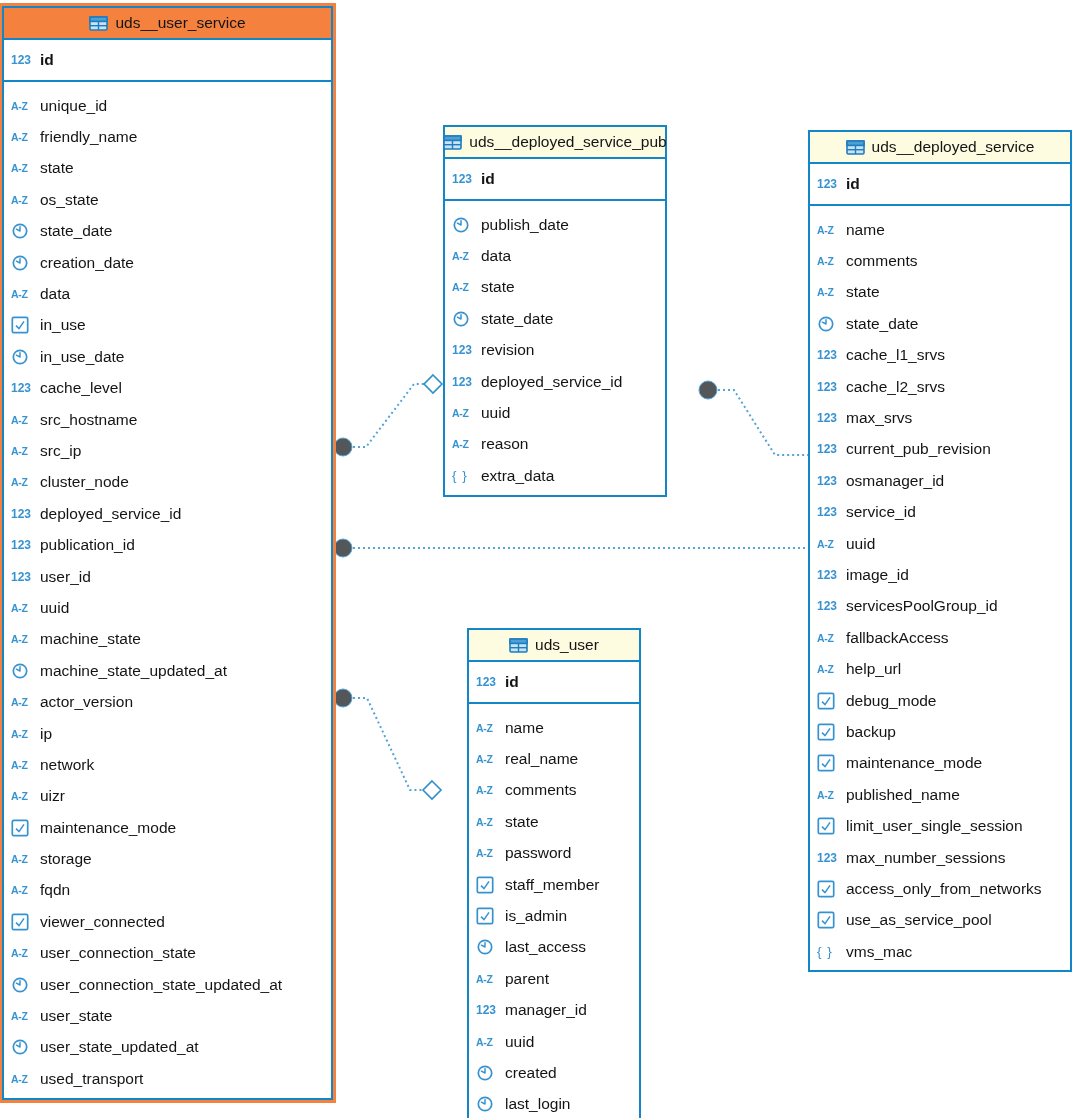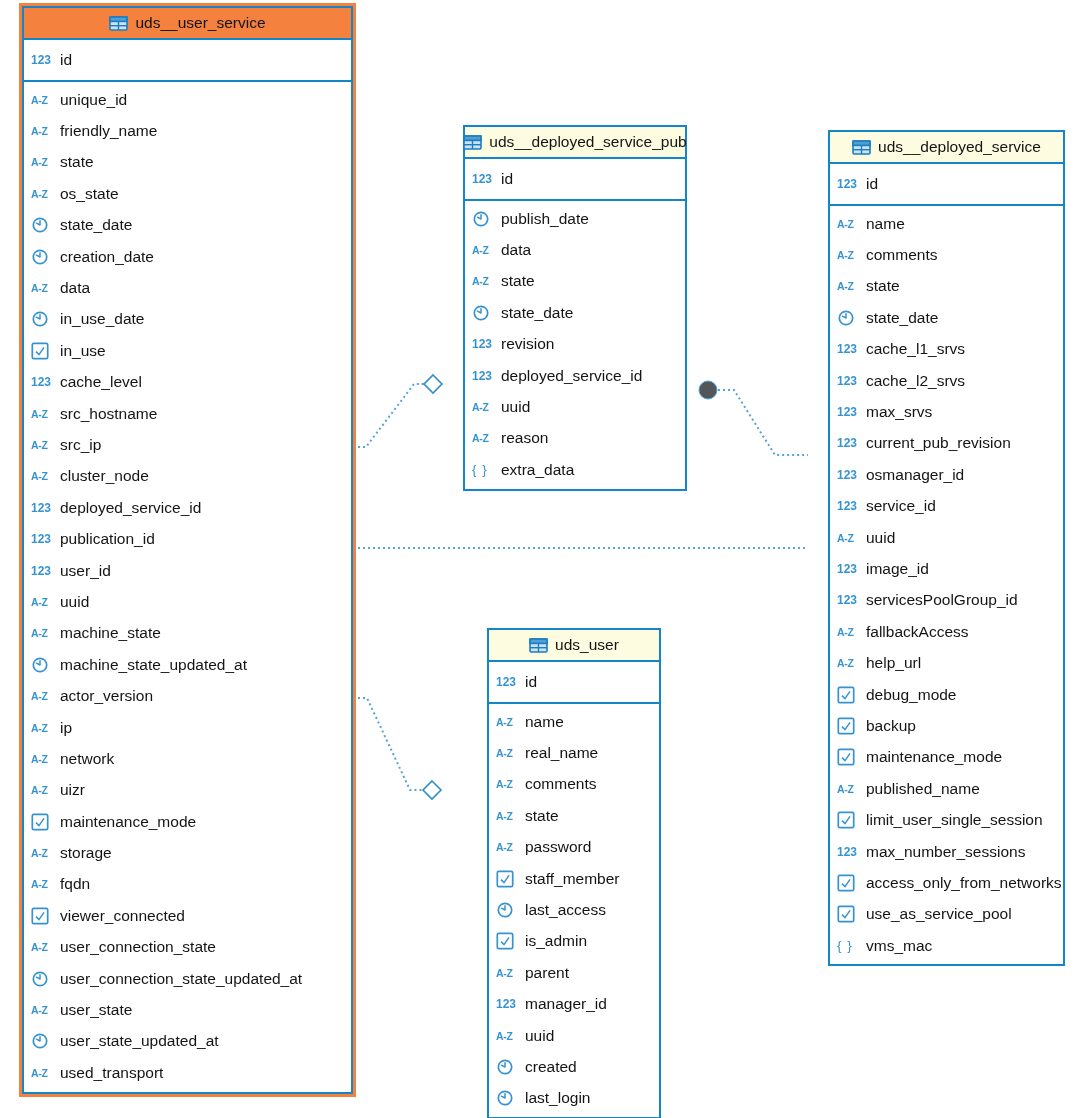--- a/index.html
+++ b/index.html
@@ -29,47 +29,46 @@
     stroke-width: 2; stroke-dasharray: 2 3;
     pointer-events: visibleStroke;
   }
   svg.overlay .rel-dot { fill: #53575A; stroke: var(--conn-blue); stroke-width: 1; pointer-events: all; }
   svg.overlay .rel-diamond { fill: #ffffff; stroke: #2E8FCB; stroke-width: 1.6; pointer-events: all; }
 
   .tbl {
     position: absolute;
     background: #fff;
     border: 2px solid var(--border-blue);
-    margin-left: 20px;
   }
   .tbl.highlight { outline: 3px solid var(--hdr-orange); }
   .tbl-0 { left: 2px;   top: 6px;   width: 331px; }
   .tbl-1 { left: 443px; top: 125px; width: 224px; }
   .tbl-2 { left: 467px; top: 628px; width: 174px; }
-  .tbl-3 { left: 808px; top: 130px; width: 237px; }
+  .tbl-3 { left: 808px; top: 130px; width: 264px; }
 
   .tbl-header {
     height: 32px;
     display: flex; align-items: center; justify-content: center;
     gap: 7px;
     background: var(--hdr-cream);
     border-bottom: 2px solid var(--border-blue);
     font-size: 15.5px; color: #141414;
     cursor: default;
   }
   .tbl.highlight .tbl-header { background: var(--hdr-orange); }
 
   .pk-section {
     border-bottom: 2px solid var(--border-blue);
     padding: 0 0 0 0;
   }
   .pk-section .col-row { height: 40px; }
-  .pk-section .col-label { font-weight: normal; }
-
-  .tbl-body { padding: 2px 0 3px 0; }
+  .pk-section .col-label { font-weight: bold; }
+
+  .tbl-body { padding: 8px 0 3px 0; }
 
   .col-row {
     display: flex; align-items: center;
     height: 31.4px;
     padding-left: 7px;
     cursor: default;
   }
   .ic-box {
     width: 29px; flex: 0 0 29px;
     display: flex; align-items: center; justify-content: flex-start;
@@ -177,37 +176,37 @@
         <div class="col-row">
           <span class="ic-box">
             <span class="ic ic-txt">A-Z</span>
           </span>
           <span class="col-label">data</span>
         </div>
         <div class="col-row">
           <span class="ic-box">
             <span class="ic">
               <svg width="18" height="18" viewBox="0 0 18 18">
+                <rect x="1.3" y="1.3" width="15.4" height="15.4" rx="1.5" fill="#fff" stroke="#3793D0" stroke-width="1.7"></rect>
+                <path d="M5 9.6 L8 12.6 L13 5.4" fill="none" stroke="#3793D0" stroke-width="1.5"></path>
+              </svg>
+            </span>
+          </span>
+          <span class="col-label">in_use</span>
+        </div>
+        <div class="col-row">
+          <span class="ic-box">
+            <span class="ic">
+              <svg width="18" height="18" viewBox="0 0 18 18">
                 <circle cx="9" cy="9" r="6.7" fill="none" stroke="#3793D0" stroke-width="1.7"></circle>
                 <path d="M9 9 L9 4.8 M9 9 L5.4 7.2" fill="none" stroke="#3793D0" stroke-width="1.5" stroke-linecap="round"></path>
               </svg>
             </span>
           </span>
           <span class="col-label">in_use_date</span>
-        </div>
-        <div class="col-row">
-          <span class="ic-box">
-            <span class="ic">
-              <svg width="18" height="18" viewBox="0 0 18 18">
-                <rect x="1.3" y="1.3" width="15.4" height="15.4" rx="1.5" fill="#fff" stroke="#3793D0" stroke-width="1.7"></rect>
-                <path d="M5 9.6 L8 12.6 L13 5.4" fill="none" stroke="#3793D0" stroke-width="1.5"></path>
-              </svg>
-            </span>
-          </span>
-          <span class="col-label">in_use</span>
         </div>
         <div class="col-row">
           <span class="ic-box">
             <span class="ic ic-num">123</span>
           </span>
           <span class="col-label">cache_level</span>
         </div>
         <div class="col-row">
           <span class="ic-box">
             <span class="ic ic-txt">A-Z</span>
@@ -513,37 +512,37 @@
                 <path d="M5 9.6 L8 12.6 L13 5.4" fill="none" stroke="#3793D0" stroke-width="1.5"></path>
               </svg>
             </span>
           </span>
           <span class="col-label">staff_member</span>
         </div>
         <div class="col-row">
           <span class="ic-box">
             <span class="ic">
               <svg width="18" height="18" viewBox="0 0 18 18">
+                <rect x="1.3" y="1.3" width="15.4" height="15.4" rx="1.5" fill="#fff" stroke="#3793D0" stroke-width="1.7"></rect>
+                <path d="M5 9.6 L8 12.6 L13 5.4" fill="none" stroke="#3793D0" stroke-width="1.5"></path>
+              </svg>
+            </span>
+          </span>
+          <span class="col-label">is_admin</span>
+        </div>
+        <div class="col-row">
+          <span class="ic-box">
+            <span class="ic">
+              <svg width="18" height="18" viewBox="0 0 18 18">
                 <circle cx="9" cy="9" r="6.7" fill="none" stroke="#3793D0" stroke-width="1.7"></circle>
                 <path d="M9 9 L9 4.8 M9 9 L5.4 7.2" fill="none" stroke="#3793D0" stroke-width="1.5" stroke-linecap="round"></path>
               </svg>
             </span>
           </span>
           <span class="col-label">last_access</span>
-        </div>
-        <div class="col-row">
-          <span class="ic-box">
-            <span class="ic">
-              <svg width="18" height="18" viewBox="0 0 18 18">
-                <rect x="1.3" y="1.3" width="15.4" height="15.4" rx="1.5" fill="#fff" stroke="#3793D0" stroke-width="1.7"></rect>
-                <path d="M5 9.6 L8 12.6 L13 5.4" fill="none" stroke="#3793D0" stroke-width="1.5"></path>
-              </svg>
-            </span>
-          </span>
-          <span class="col-label">is_admin</span>
         </div>
         <div class="col-row">
           <span class="ic-box">
             <span class="ic ic-txt">A-Z</span>
           </span>
           <span class="col-label">parent</span>
         </div>
         <div class="col-row">
           <span class="ic-box">
             <span class="ic ic-num">123</span>

